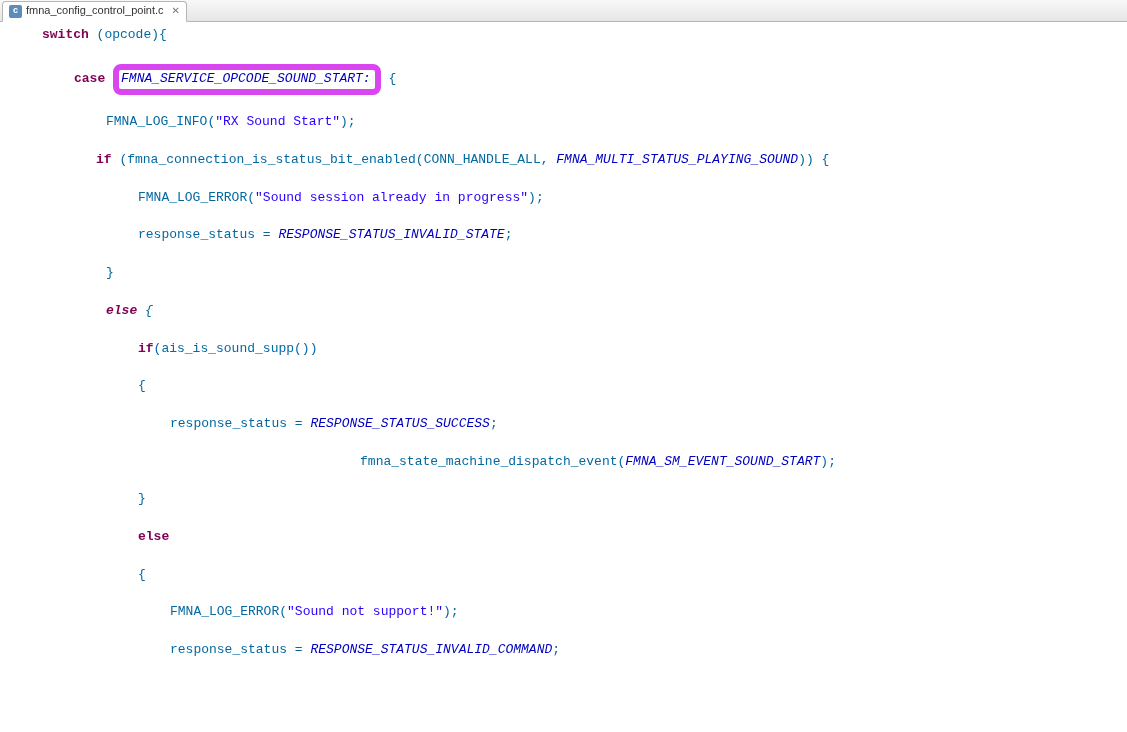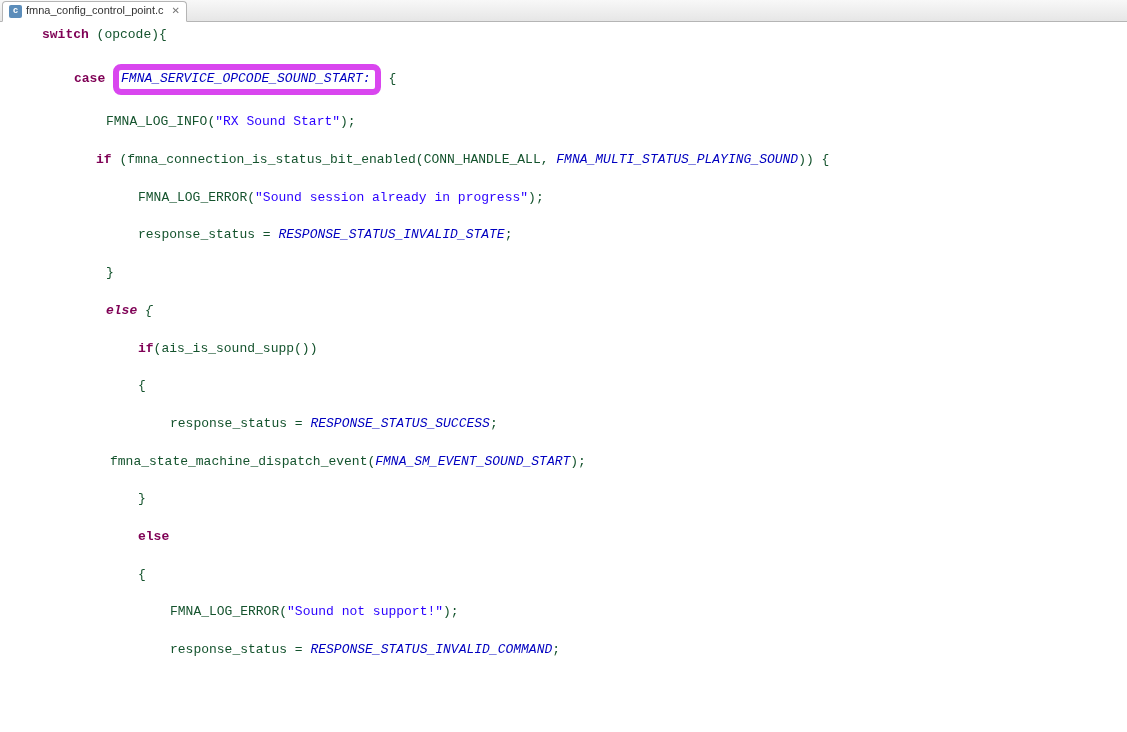--- a/index.html
+++ b/index.html
@@ -55,21 +55,21 @@
     font-weight: bold;
   }
   .editor {
     padding: 4px 0 10px 0;
   }
   pre { margin:0; font-family: inherit; }
   .kw { color: #7F0055; font-weight: bold; }
   .str { color: #2A00FF; }
   .const { color: #0000C0; font-style: italic; }
   .comment { color: #3F7F5F; }
-  .plain { color: #14532d; }
+  .plain { color: #0369a1; }
   .hl-box {
     border: 6px solid #d946ef;
     border-radius: 8px;
     padding: 0 4px 0 2px;
     display: inline-block;
   }
   .line { padding: 0 0 0 42px; }
 </style>
 </head>
 <body>
@@ -87,21 +87,21 @@
 <div class="line" style="padding-left:74px;"><span class="kw">case</span><span> </span><span class="hl-box"><span class="const">FMNA_SERVICE_OPCODE_SOUND_START:</span></span><span class="plain"> {</span></div>
 <div class="line" style="padding-left:106px;"><span class="plain">FMNA_LOG_INFO(</span><span class="str">"RX Sound Start"</span><span class="plain">);</span></div>
 <div class="line" style="padding-left:96px;"><span class="kw">if</span><span class="plain"> (fmna_connection_is_status_bit_enabled(CONN_HANDLE_ALL, </span><span class="const">FMNA_MULTI_STATUS_PLAYING_SOUND</span><span class="plain">)) {</span></div>
 <div class="line" style="padding-left:138px;"><span class="plain">FMNA_LOG_ERROR(</span><span class="str">"Sound session already in progress"</span><span class="plain">);</span></div>
 <div class="line" style="padding-left:138px;"><span class="plain">response_status = </span><span class="const">RESPONSE_STATUS_INVALID_STATE</span><span class="plain">;</span></div>
 <div class="line" style="padding-left:106px;"><span class="plain">}</span></div>
 <div class="line" style="padding-left:106px;font-style:italic;"><span class="kw">else</span><span class="plain"> {</span></div>
 <div class="line" style="padding-left:138px;"><span class="kw">if</span><span class="plain">(ais_is_sound_supp())</span></div>
 <div class="line" style="padding-left:138px;"><span class="plain">{</span></div>
 <div class="line" style="padding-left:170px;"><span class="plain">response_status = </span><span class="const">RESPONSE_STATUS_SUCCESS</span><span class="plain">;</span></div>
-<div class="line" style="padding-left:110px;"><span class="plain">fmna_state_machine_dispatch_event(</span><span class="const">FMNA_SM_EVENT_SOUND_START</span><span class="plain">);</span></div>
+<div class="line" style="padding-left:69px;text-align:center;"><span class="plain">fmna_state_machine_dispatch_event(</span><span class="const">FMNA_SM_EVENT_SOUND_START</span><span class="plain">);</span></div>
 <div class="line" style="padding-left:138px;"><span class="plain">}</span></div>
 <div class="line" style="padding-left:138px;"><span class="kw">else</span></div>
 <div class="line" style="padding-left:138px;"><span class="plain">{</span></div>
 <div class="line" style="padding-left:170px;"><span class="plain">FMNA_LOG_ERROR(</span><span class="str">"Sound not support!"</span><span class="plain">);</span></div>
 <div class="line" style="padding-left:170px;"><span class="plain">response_status = </span><span class="const">RESPONSE_STATUS_INVALID_COMMAND</span><span class="plain">;</span></div>
 
 
 
 
 

